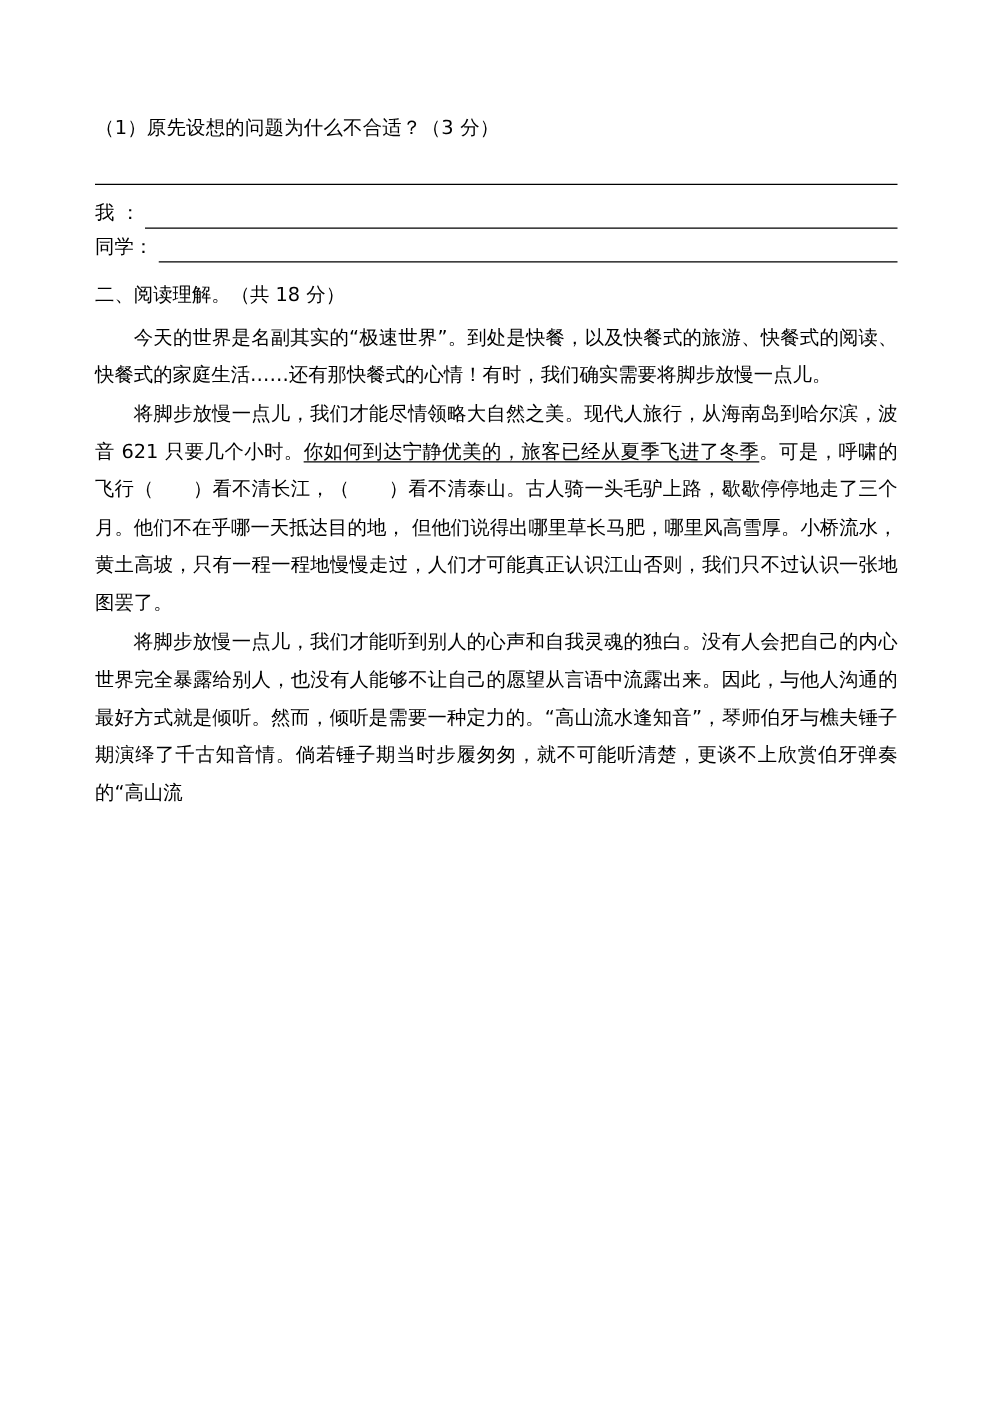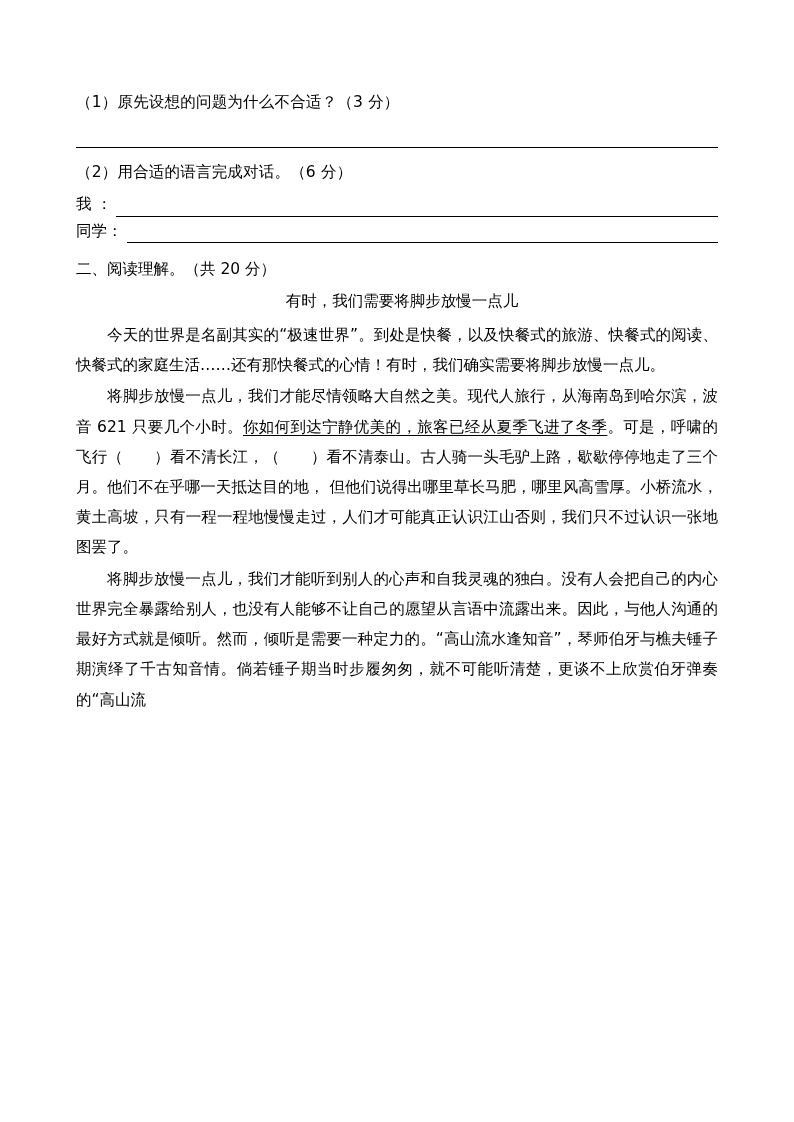--- a/index.html
+++ b/index.html
@@ -75,35 +75,33 @@
   }
 </style>
 </head>
 <body>
 
 <div class="page">
 
   <div class="q-line">（1）原先设想的问题为什么不合适？（3 分）</div>
   <div class="blank-rule"></div>
 
-  <div class="q-line">（2）用合适的语言完成对话。（6 分）</div>
 
   <div class="ans-row">
     <span class="ans-label">我 ：</span>
     <span class="ans-fill"></span>
   </div>
 
   <div class="ans-row">
     <span class="ans-label">同学：</span>
     <span class="ans-fill"></span>
   </div>
 
-  <div class="section-title">二、阅读理解。（共 20 分）</div>
+  <div class="section-title">二、阅读理解。（共 18 分）</div>
 
-  <div class="article-title">有时，我们需要将脚步放慢一点儿</div>
 
   <div class="para">今天的世界是名副其实的“极速世界”。到处是快餐，以及快餐式的旅游、快餐式的阅读、快餐式的家庭生活……还有那快餐式的心情！有时，我们确实需要将脚步放慢一点儿。</div>
 
   <div class="para"><span>将脚步放慢一点儿，我们才能尽情领略大自然之美。现代人旅行，从海南岛到哈尔滨，波音 621 只要几个小时。</span><span class="u">你如何到达宁静优美的，旅客已经从夏季飞进了冬季</span><span>。可是，呼啸的飞行（　　）看不清长江，（　　）看不清泰山。古人骑一头毛驴上路，歇歇停停地走了三个月。他们不在乎哪一天抵达目的地，  但他们说得出哪里草长马肥，哪里风高雪厚。小桥流水，黄土高坡，只有一程一程地慢慢走过，人们才可能真正认识江山否则，我们只不过认识一张地图罢了。</span></div>
 
 
   <div class="para">将脚步放慢一点儿，我们才能听到别人的心声和自我灵魂的独白。没有人会把自己的内心世界完全暴露给别人，也没有人能够不让自己的愿望从言语中流露出来。因此，与他人沟通的最好方式就是倾听。然而，倾听是需要一种定力的。“高山流水逢知音”，琴师伯牙与樵夫锤子期演绎了千古知音情。倘若锤子期当时步履匆匆，就不可能听清楚，更谈不上欣赏伯牙弹奏的“高山流</div>
 
 </div>
 

